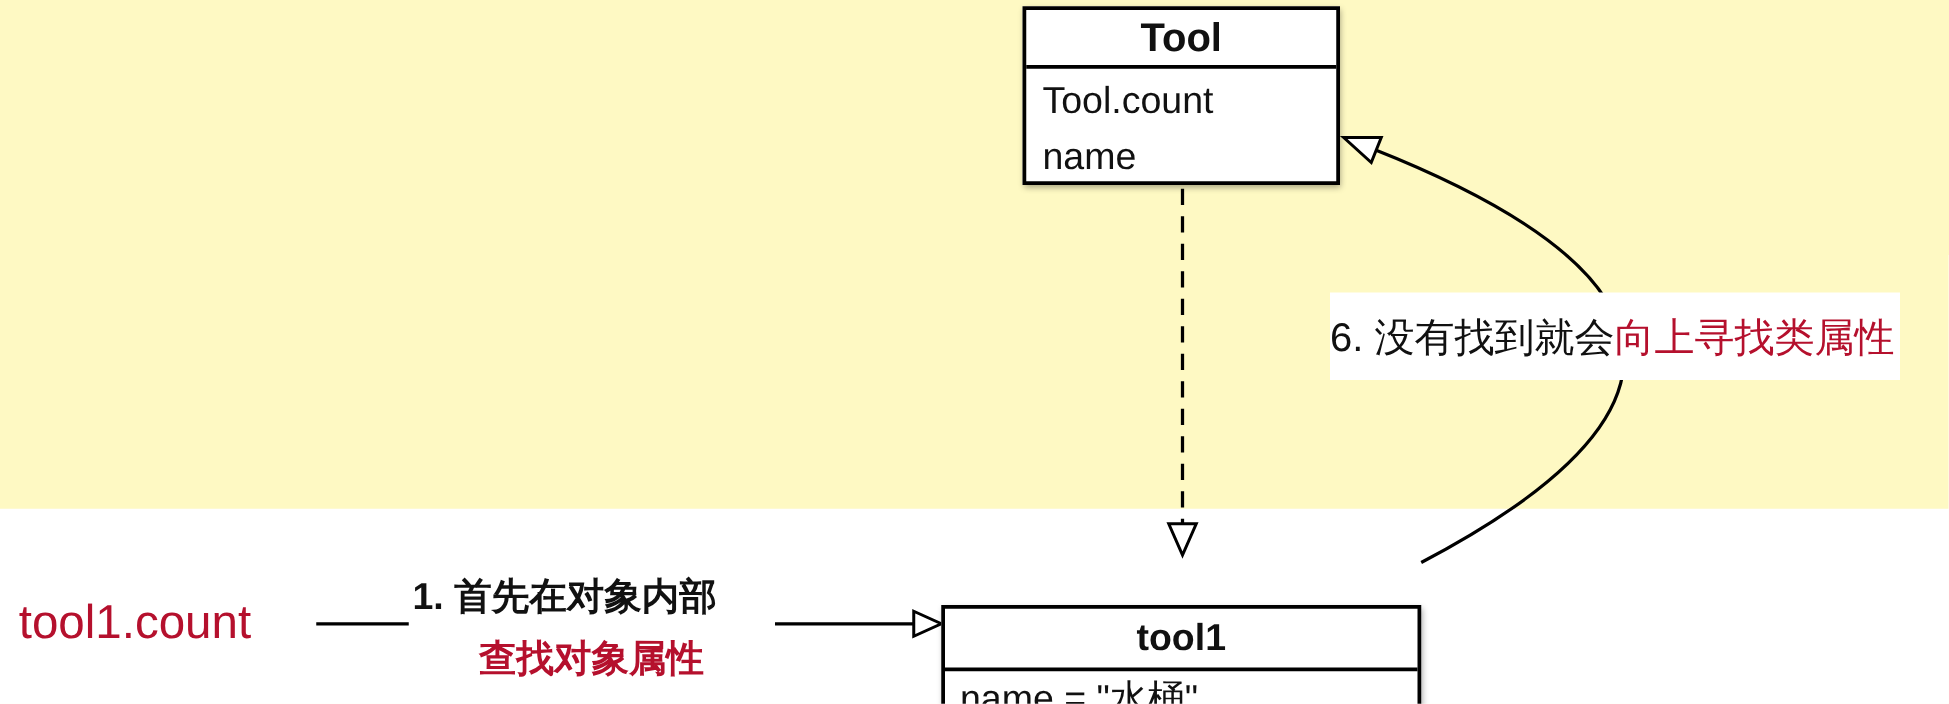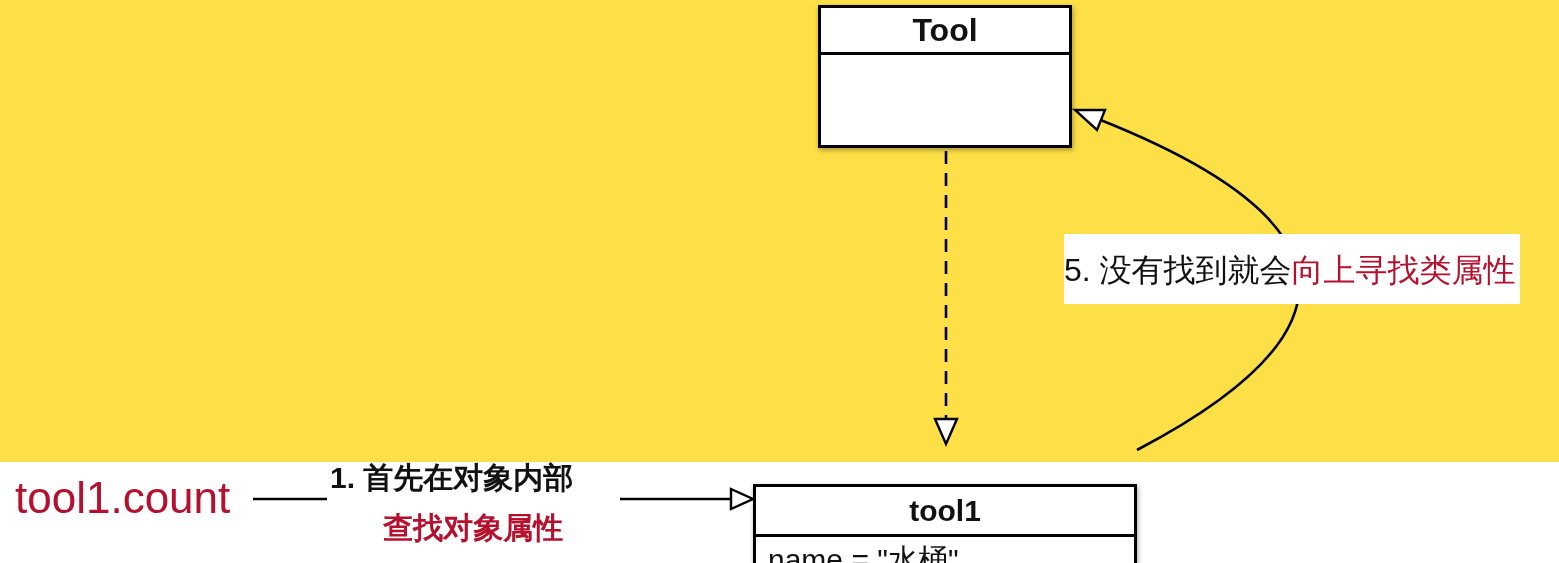--- a/index.html
+++ b/index.html
@@ -5,22 +5,22 @@
   * { margin: 0; padding: 0; box-sizing: border-box; }
   html, body { background: #ffffff; }
   body {
     font-family: "Liberation Sans", "DejaVu Sans", sans-serif;
     width: 1559px; height: 563px;
     position: relative;
     overflow: hidden;
   }
   .canvas {
     position: absolute; left: 0; top: 0;
-    width: 1559px; height: 462px;
-    background: #fde047;
+    width: 1559px; height: 407px;
+    background: #fef9c3;
   }
   svg.arrows {
     position: absolute; left: 0; top: 0;
     width: 1559px; height: 563px;
     z-index: 1;
   }
   .uml-box {
     position: absolute;
     background: #ffffff;
     border: 3px solid #000000;
@@ -36,21 +36,21 @@
   .class-box { left: 818px; top: 5px; width: 254px; height: 143px; }
   .class-box .uml-title { font-size: 32px; height: 47px; line-height: 44px; }
   .class-box .uml-body { padding: 3px 0 0 13px; }
   .class-box .uml-row { font-size: 30px; line-height: 45px; color: #111111; white-space: nowrap; }
   .instance-box { left: 753px; top: 448px; width: 384px; height: 100px; margin-top: 36px; }
   .instance-box .uml-title { font-size: 30px; height: 50px; line-height: 47px; }
   .instance-box .uml-body { padding-left: 12px; }
   .instance-box .uml-row { font-size: 30px; line-height: 46px; color: #111111; white-space: nowrap; }
   .expr {
     position: absolute; left: 15px; top: 477px;
-    font-size: 44px; line-height: 42px;
+    font-size: 38px; line-height: 42px;
     color: #b5102d;
     z-index: 2; white-space: nowrap;
   }
   .step1 {
     position: absolute; left: 330px; top: 453px;
     font-size: 30px; line-height: 50px;
     color: #111111;
     z-index: 2; white-space: nowrap; font-weight: bold;
   }
   .step1 .line2 { margin-left: 43px; }
@@ -86,31 +86,35 @@
     </g>
 
     <g>
       <path d="M 1137 450 Q 1480 270 1098 119" fill="none" stroke="#000000" stroke-width="2.6"></path>
       <polygon points="1075,110 1105,110 1097,130" fill="#ffffff" stroke="#000000" stroke-width="2.4"></polygon>
     </g>
   </svg>
 
   <div class="uml-box class-box">
     <div class="uml-title">Tool</div>
+    <div class="uml-body">
+      <div class="uml-row">Tool.count</div>
+      <div class="uml-row">name</div>
+    </div>
   </div>
 
   <div class="uml-box instance-box">
     <div class="uml-title">tool1</div>
     <div class="uml-body">
       <div class="uml-row">name = "水桶"</div>
     </div>
   </div>
 
   <div class="expr">tool1.count</div>
 
   <div class="step1">
     <div class="line1">1. 首先在对象内部</div>
     <div class="line2 red">查找对象属性</div>
   </div>
 
-  <div class="step2"><span>5. 没有找到就会</span><span class="red">向上寻找类属性</span></div>
+  <div class="step2"><span>6. 没有找到就会</span><span class="red">向上寻找类属性</span></div>
 
 </div>
 
 </body></html>

